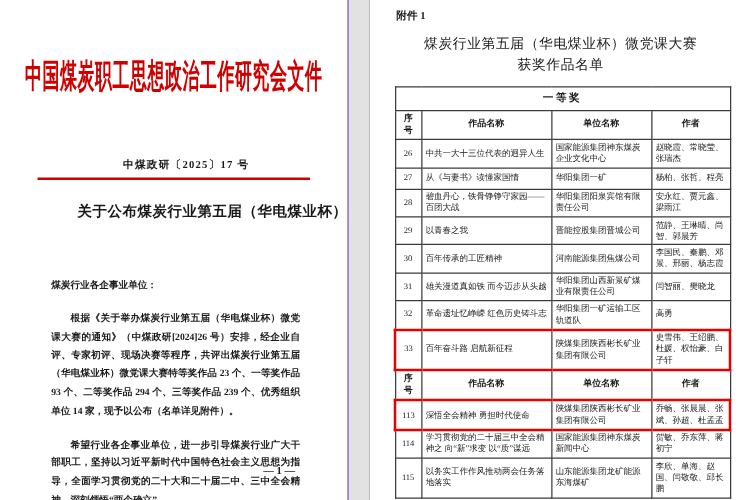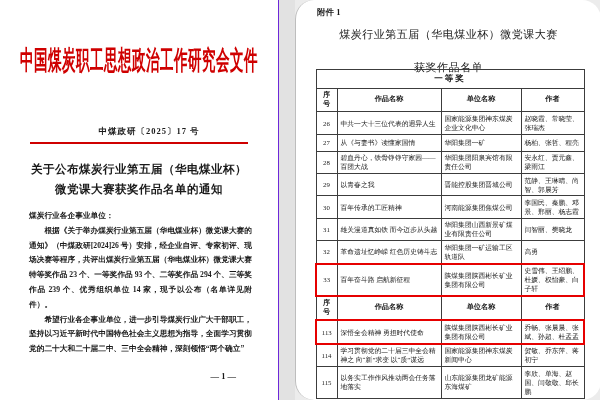--- a/index.html
+++ b/index.html
@@ -5,49 +5,49 @@
   html,body{margin:0;padding:0;}
   body{
     width:600px;height:400px;position:relative;overflow:hidden;
     background:#ececec;
     font-family:"Liberation Serif","DejaVu Serif",serif;
     color:#1a1a1a;
   }
   .page{position:absolute;top:0;height:400px;background:#ffffff;}
   #left-page{left:0;width:278px;border-right:1px solid #6d28d9;}
   #page-gap{position:absolute;top:0;left:279px;width:16px;height:400px;background:#e2e2e2;}
-  #right-page{left:295px;width:305px;border-left:1px solid #bdbdbd;border-radius:19px;}
+  #right-page{left:295px;width:305px;border-left:1px solid #bdbdbd;}
 
   
   .org-header{
     position:absolute;top:60px;left:0;width:100%;height:34px;
     text-align:center;font-size:13.5px;font-weight:bold;letter-spacing:0.5px;
     transform:scaleY(1.95);transform-origin:50% 50%;
     white-space:nowrap;
   }
   .doc-number{position:absolute;top:126px;width:100%;text-align:center;
     font-size:8.5px;font-weight:bold;letter-spacing:1px;margin-left:10px;}
   .red-rule{position:absolute;top:142px;left:30px;width:218px;height:0;
     border-top:2px solid;}
-  .notice-title{position:absolute;width:100%;text-align:center;
+  .notice-title{position:absolute;width:100%;text-align:right;
     font-size:11.5px;font-weight:bold;letter-spacing:0.5px;}
   #notice-title-1{top:162px;}
   #notice-title-2{top:182px;}
   .body-text{position:absolute;top:209px;left:29px;width:223px;
     font-size:7.7px;line-height:14.8px;font-weight:600;text-align:justify;}
-  .body-text p{margin:0;text-indent:2em;}
+  .body-text p{margin:12px;text-indent:2em;}
   .body-text .salutation{text-indent:0;}
   .page-num{position:absolute;top:371px;right:42px;font-size:8.5px;font-weight:600;}
 
   
   .attach-label{position:absolute;top:7px;left:21px;font-size:8.5px;font-weight:bold;}
   .r-title{position:absolute;width:100%;text-align:center;font-size:11px;
     font-weight:normal;letter-spacing:0.5px;}
   #r-title-1{top:27px;}
-  #r-title-2{top:44px;margin-top:16px;}
+  #r-title-2{top:44px;}
   .table-wrap{position:absolute;top:69px;left:19px;width:268px;}
   table{width:100%;border-collapse:collapse;table-layout:fixed;}
   td{border:1px solid #3c3c3c;padding:1.5px 3px;font-size:6.8px;line-height:1.35;
      vertical-align:middle;word-break:break-all;margin-left:48px;}
   td.section-cell{font-size:8.5px;font-weight:bold;text-align:center;height:15px;
      letter-spacing:2px;}
   tr.col-header td{font-size:7.2px;font-weight:bold;text-align:center;height:11px;}
   col.c-no{width:21px;}
   col.c-title{width:104px;}
   col.c-org{width:80px;}
@@ -59,21 +59,20 @@
   tr.hl td:last-child{border-right:2px solid;}
 </style>
 </head>
 <body>
 
 <div class="page" id="left-page">
   <div class="org-header" style="color: rgb(207, 0, 0);">中国煤炭职工思想政治工作研究会文件</div>
   <div class="doc-number">中煤政研〔2025〕17 号</div>
   <div class="red-rule" style="border-top-color: rgb(207, 0, 0);"></div>
   <div class="notice-title" id="notice-title-1">关于公布煤炭行业第五届（华电煤业杯）</div>
-  <div class="notice-title" id="notice-title-2">微党课大赛获奖作品名单的通知</div>
   <div class="body-text">
     <p class="salutation">煤炭行业各企事业单位：</p>
     <p>根据《关于举办煤炭行业第五届（华电煤业杯）微党课大赛的通知》（中煤政研[2024]26 号）安排，经企业自评、专家初评、现场决赛等程序，共评出煤炭行业第五届（华电煤业杯）微党课大赛特等奖作品 23 个、一等奖作品 93 个、二等奖作品 294 个、三等奖作品 239 个、优秀组织单位 14 家，现予以公布（名单详见附件）。</p>
     <p>希望行业各企事业单位，进一步引导煤炭行业广大干部职工，坚持以习近平新时代中国特色社会主义思想为指导，全面学习贯彻党的二十大和二十届二中、三中全会精神，深刻领悟“两个确立”</p>
   </div>
   <div class="page-num">— 1 —</div>
 </div>
 
 <div id="page-gap"></div>
 

